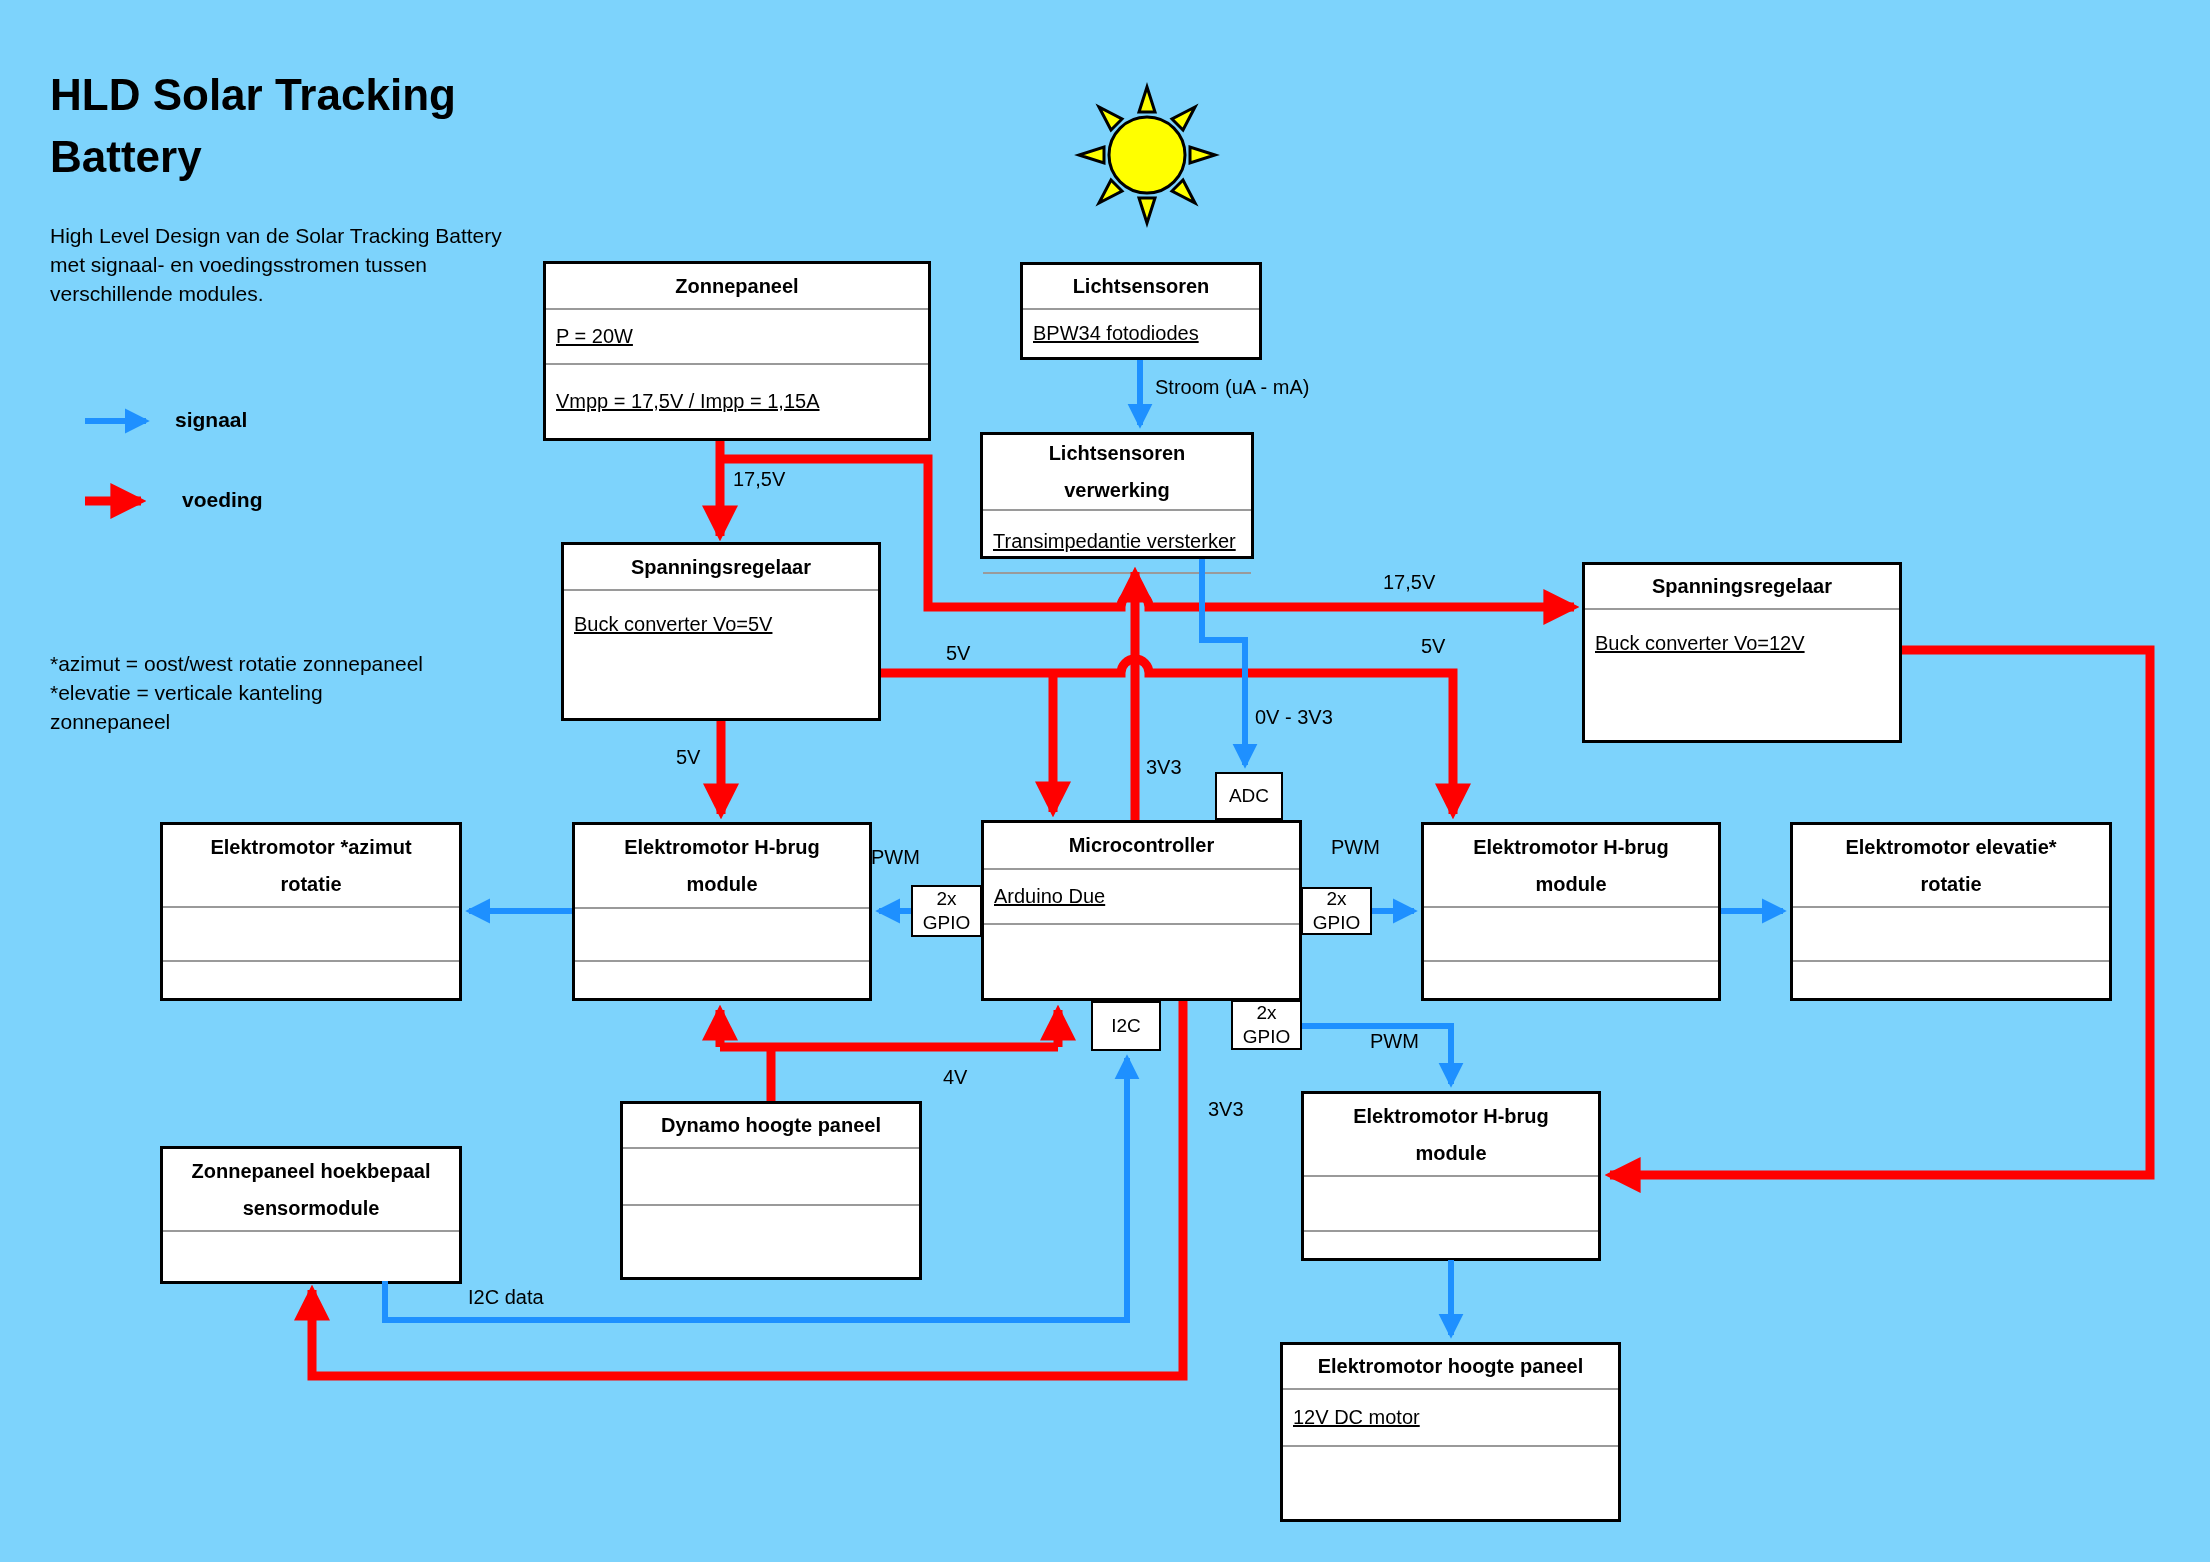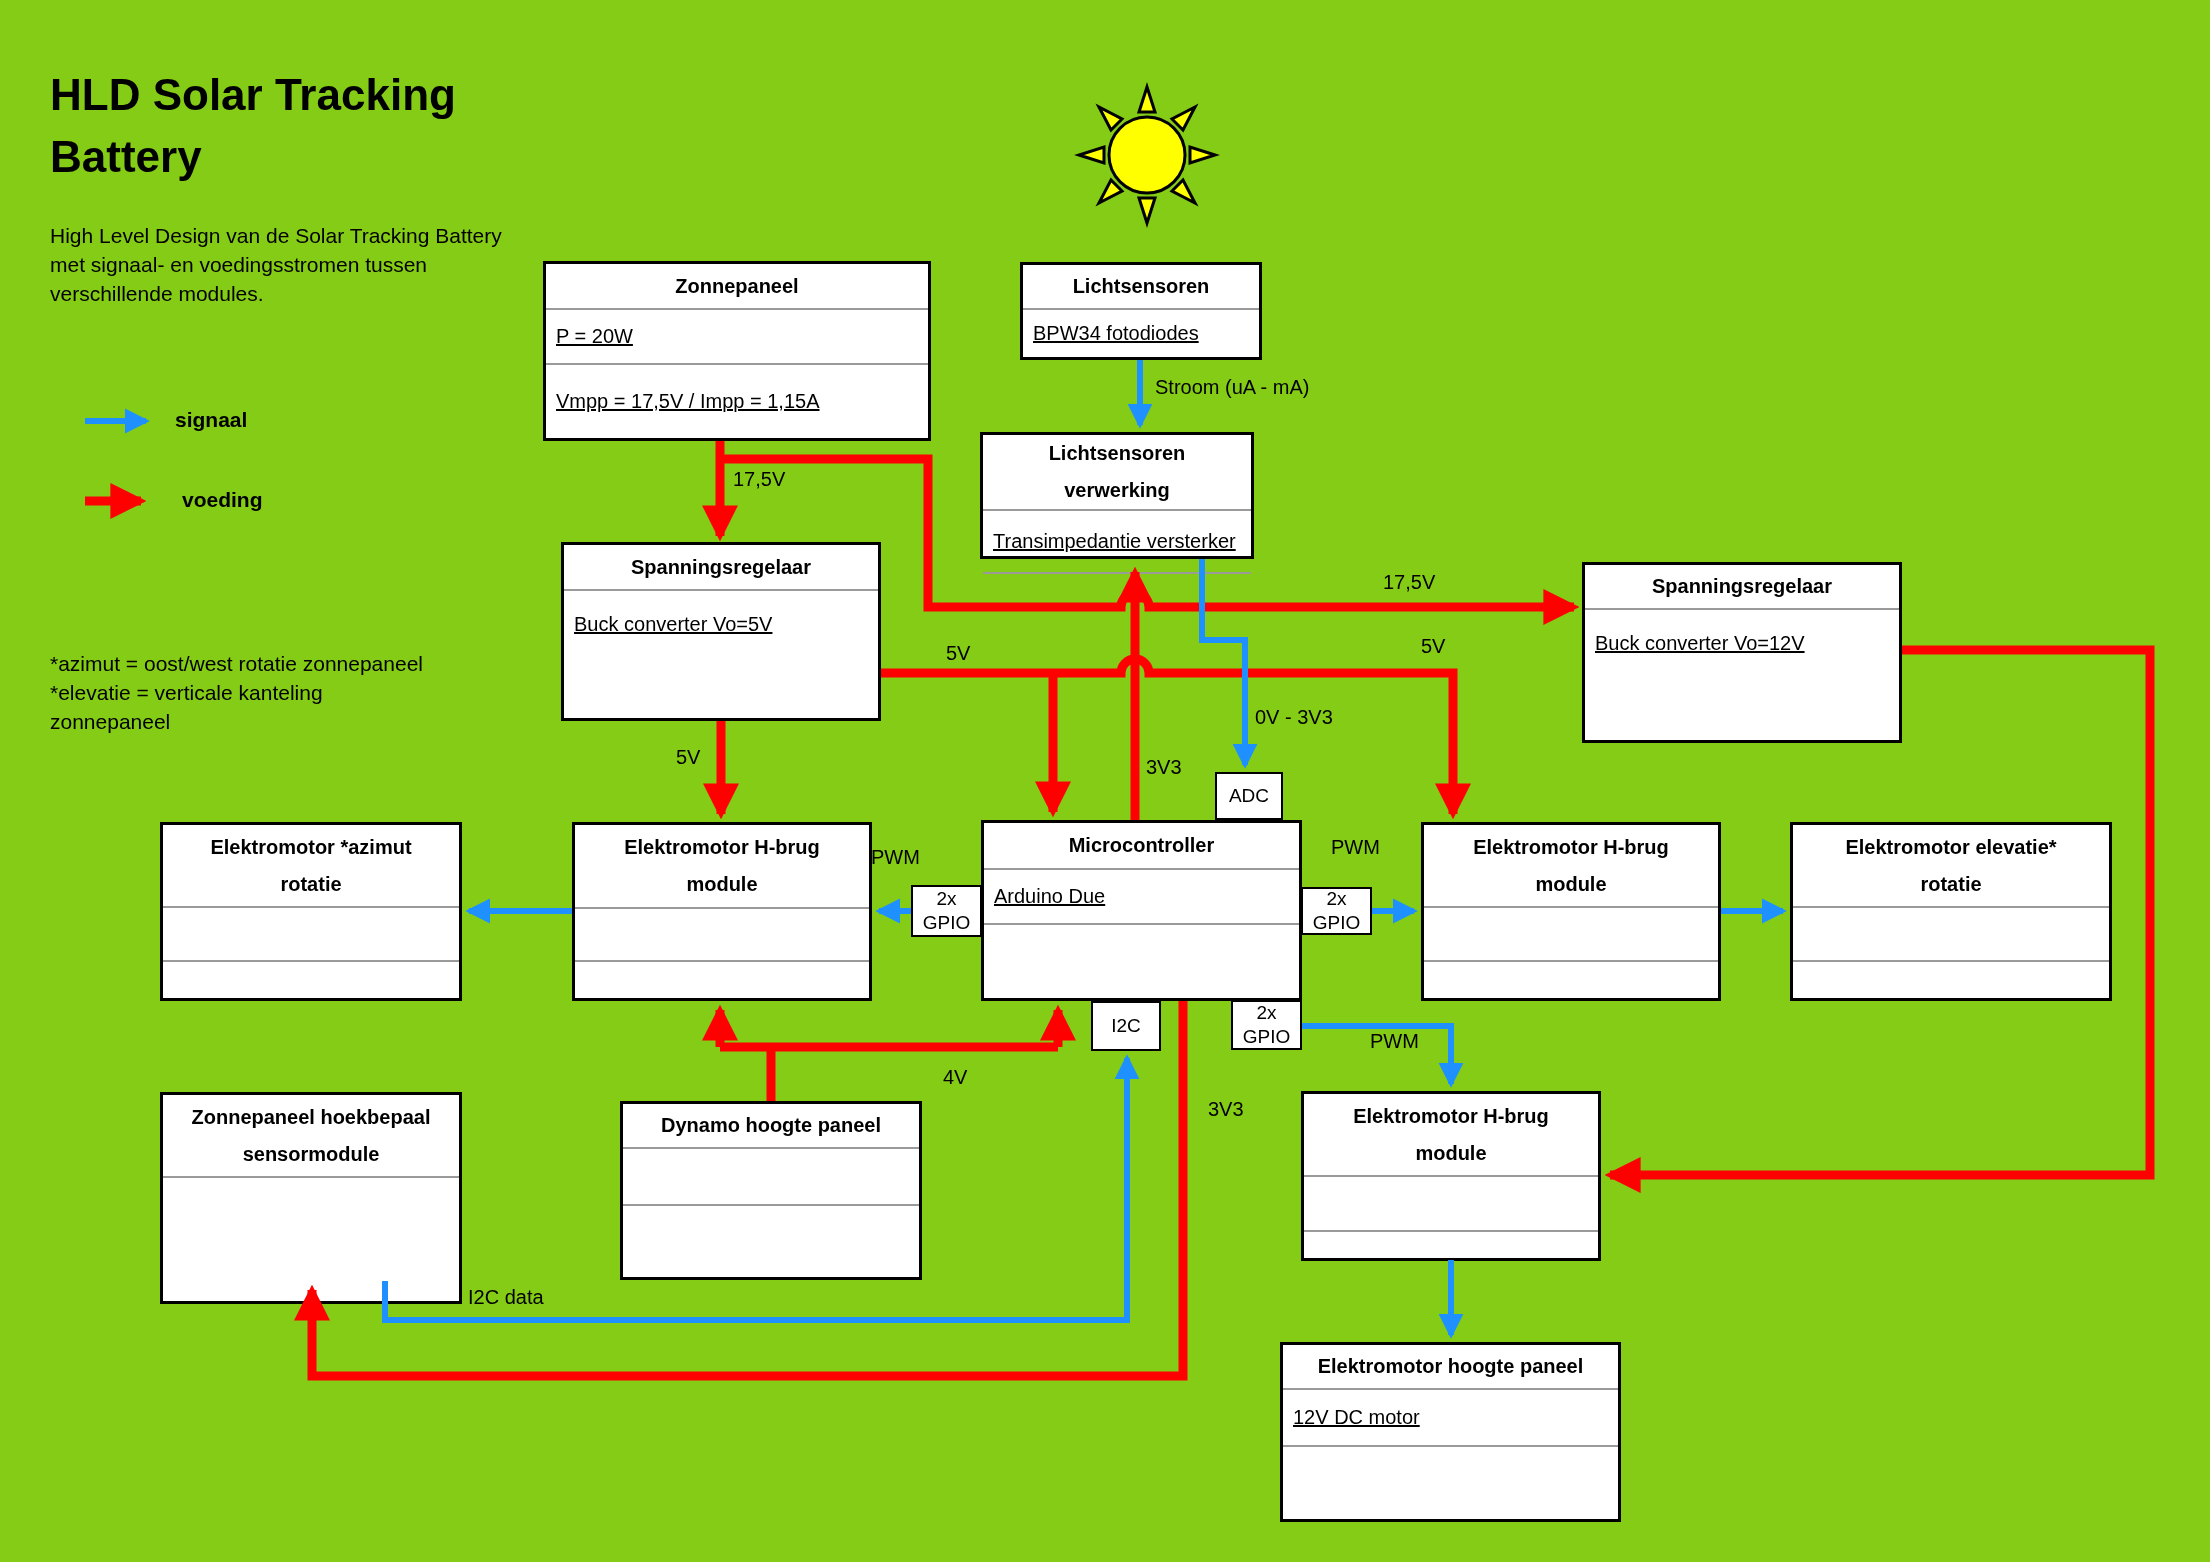--- a/index.html
+++ b/index.html
@@ -1,17 +1,17 @@
 <!DOCTYPE html>
 <html><head>
 <meta charset="utf-8">
 <style>
   html,body { margin:0; padding:0; background:#fff; }
   #canvas {
-    position:relative; width:2210px; height:1562px; background:#84cc16;
+    position:relative; width:2210px; height:1562px; background:#7dd3fc;
     font-family:"Liberation Sans", sans-serif; color:#000; overflow:hidden;
   }
   .module {
     position:absolute; background:#fff; border:3px solid #000; box-sizing:border-box;
     display:flex; flex-direction:column; z-index:1;
   }
   .module .title {
     flex:0 0 auto; font-weight:bold; font-size:20px; line-height:1.85;
     display:flex; align-items:center; justify-content:center; text-align:center;
     padding:0 24px; box-sizing:border-box;
@@ -99,21 +99,21 @@
     <div class="row" style="flex:0 0 54px"></div>
     <div class="row fill"></div>
   </div>
 
   <div class="module" style="left:1790px;top:822px;width:322px;height:179px">
     <div class="title" style="flex:0 0 81px">Elektromotor elevatie* rotatie</div>
     <div class="row" style="flex:0 0 54px"></div>
     <div class="row fill"></div>
   </div>
 
-  <div class="module" style="left:160px;top:1092px;width:302px;height:212px">
+  <div class="module" style="left:160px;top:1146px;width:302px;height:138px">
     <div class="title" style="flex:0 0 81px">Zonnepaneel hoekbepaal sensormodule</div>
     <div class="row fill"></div>
   </div>
 
   <div class="module" style="left:620px;top:1101px;width:302px;height:179px">
     <div class="title" style="flex:0 0 43px">Dynamo hoogte paneel</div>
     <div class="row" style="flex:0 0 57px"></div>
     <div class="row fill"></div>
   </div>
 

